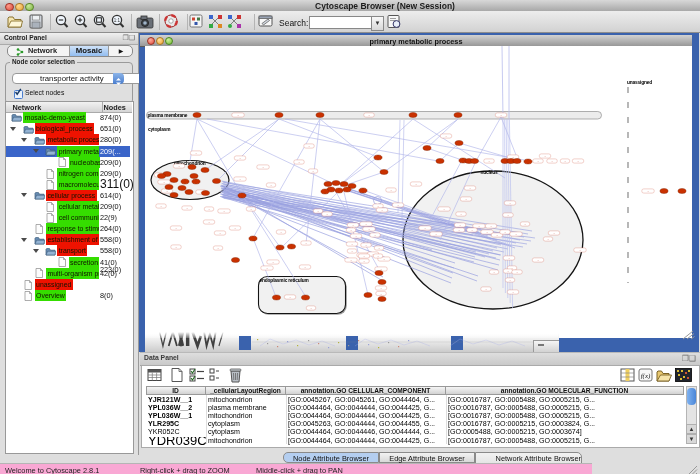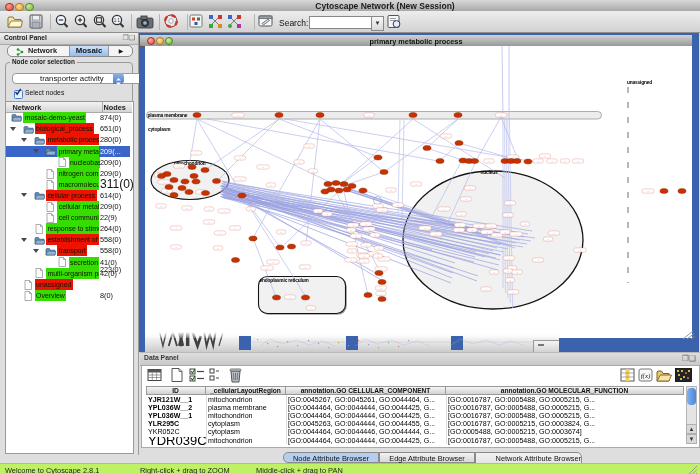--- a/index.html
+++ b/index.html
@@ -2,21 +2,21 @@
 <html><head><meta charset="utf-8"><style>
 *{margin:0;padding:0;box-sizing:content-box}
 body{width:700px;height:474px;font-family:"Liberation Sans", sans-serif;position:relative;overflow:hidden;background:#dedede}
 .abs{position:absolute}
 </style></head><body>
 
 <div class="abs" style="left:0;top:0;width:700px;height:11px;background:linear-gradient(#d8d8d8,#a8a8a8);border-bottom:1px solid #6e6e6e">
   <div class="abs" style="left:5px;top:2.5px;width:6.5px;height:6.5px;border-radius:50%;background:radial-gradient(circle at 35% 30%,#ff9a8a,#d94c3c);border:0.5px solid #a03328"></div>
   <div class="abs" style="left:15px;top:2.5px;width:6.5px;height:6.5px;border-radius:50%;background:radial-gradient(circle at 35% 30%,#ffd98a,#e8a33c);border:0.5px solid #a87928"></div>
   <div class="abs" style="left:25px;top:2.5px;width:6.5px;height:6.5px;border-radius:50%;background:radial-gradient(circle at 35% 30%,#c8e89a,#7fb344);border:0.5px solid #5a8828"></div>
-  <div class="abs" style="left:70px;top:0.5px;width:630px;text-align:center;font-size:8.5px;font-weight:bold;color:#1c1c1c">Cytoscape Network (New Session)</div>
+  <div class="abs" style="left:70px;top:0.5px;width:630px;text-align:center;font-size:8.5px;font-weight:bold;color:#1c1c1c">Cytoscape Browser (New Session)</div>
 </div>
 
 <div class="abs" style="left:0;top:11px;width:700px;height:21px;background:linear-gradient(#ededed,#d2d2d2);border-bottom:1px solid #8e8e8e">
 <svg style="position:absolute;left:7px;top:3px" width="16" height="16" viewBox="0 0 16 16">
       <path d="M1 4 L1 13 L14 13 L14 5.5 L7.5 5.5 L6 3 L2 3 Z" fill="#f6e7b2" stroke="#8a7330" stroke-width="1"></path>
       <path d="M1 13 L4 7 L15.5 7 L14 13 Z" fill="#fdf6d8" stroke="#8a7330" stroke-width="0.9"></path>
     </svg>
     <svg style="position:absolute;left:29px;top:3px" width="14" height="15" viewBox="0 0 14 15">
       <rect x="1" y="1" width="12" height="13" rx="1" fill="#cfd4db" stroke="#555" stroke-width="1"></rect>
       <rect x="3.5" y="1.5" width="7" height="4.5" fill="#eef1f4" stroke="#777" stroke-width="0.6"></rect>
@@ -750,21 +750,21 @@
 <div style="position:absolute;left:286px;top:395px;width:1px;height:49px;background:#ddd"></div>
 <div style="position:absolute;left:446px;top:395px;width:1px;height:49px;background:#ddd"></div>
 <div style="position:absolute;left:686px;top:386px;width:11px;height:58px;background:#e4e4e4;border:1px solid #b5b5b5;box-sizing:border-box"></div>
 <div style="position:absolute;left:687px;top:388px;width:9px;height:17px;background:linear-gradient(90deg,#7fb2f0,#4a86d8);border-radius:4px"></div>
 <div style="position:absolute;left:686px;top:424px;width:11px;height:10px;background:#d8d8d8;border:1px solid #b0b0b0;box-sizing:border-box;font-size:6px;text-align:center;line-height:9px;color:#333">▲</div>
 <div style="position:absolute;left:686px;top:434px;width:11px;height:10px;background:#d8d8d8;border:1px solid #b0b0b0;box-sizing:border-box;font-size:6px;text-align:center;line-height:9px;color:#333">▼</div>
 <div style="position:absolute;left:283px;top:452px;width:96px;height:11px;line-height:11px;border-radius:5px 0 0 5px;background:#b4cef0;border:1px solid #8a8a8a;box-sizing:border-box;text-align:center;font-size:7.4px;color:#111">Node Attribute Browser</div>
 <div style="position:absolute;left:379px;top:452px;width:96px;height:11px;line-height:11px;background:linear-gradient(#f2f2f2,#d8d8d8);border:1px solid #8a8a8a;box-sizing:border-box;text-align:center;font-size:7.4px;color:#111">Edge Attribute Browser</div>
 <div style="position:absolute;left:475px;top:452px;width:107px;height:22px;line-height:11px;border-radius:0 5px 5px 0;background:linear-gradient(#f2f2f2,#d8d8d8);border:1px solid #8a8a8a;box-sizing:border-box;text-align:right;font-size:7.4px;color:#111">Network Attribute Browser</div>
 
-<div class="abs" style="left:0;top:463px;width:700px;height:11px;background:#bef264;border-top:1px solid #b5b5b5">
+<div class="abs" style="left:0;top:463px;width:592px;height:11px;background:#f9a8d4;border-top:1px solid #b5b5b5">
   <span class="abs" style="left:5px;top:2px;font-size:7.4px;color:#222">Welcome to Cytoscape 2.8.1</span>
   <span class="abs" style="left:140px;top:2px;font-size:7.4px;color:#222">Right-click + drag to ZOOM</span>
   <span class="abs" style="left:256px;top:2px;font-size:7.4px;color:#222">Middle-click + drag to PAN</span>
   <svg class="abs" style="left:688px;top:1px" width="10" height="10" viewBox="0 0 10 10">
       <line x1="1" y1="9" x2="9" y2="1" stroke="#999" stroke-width="1"></line>
       <line x1="4.5" y1="9" x2="9" y2="4.5" stroke="#999" stroke-width="1"></line>
       <line x1="8" y1="9" x2="9" y2="8" stroke="#999" stroke-width="1"></line>
     </svg>
 </div>
 </body></html>

